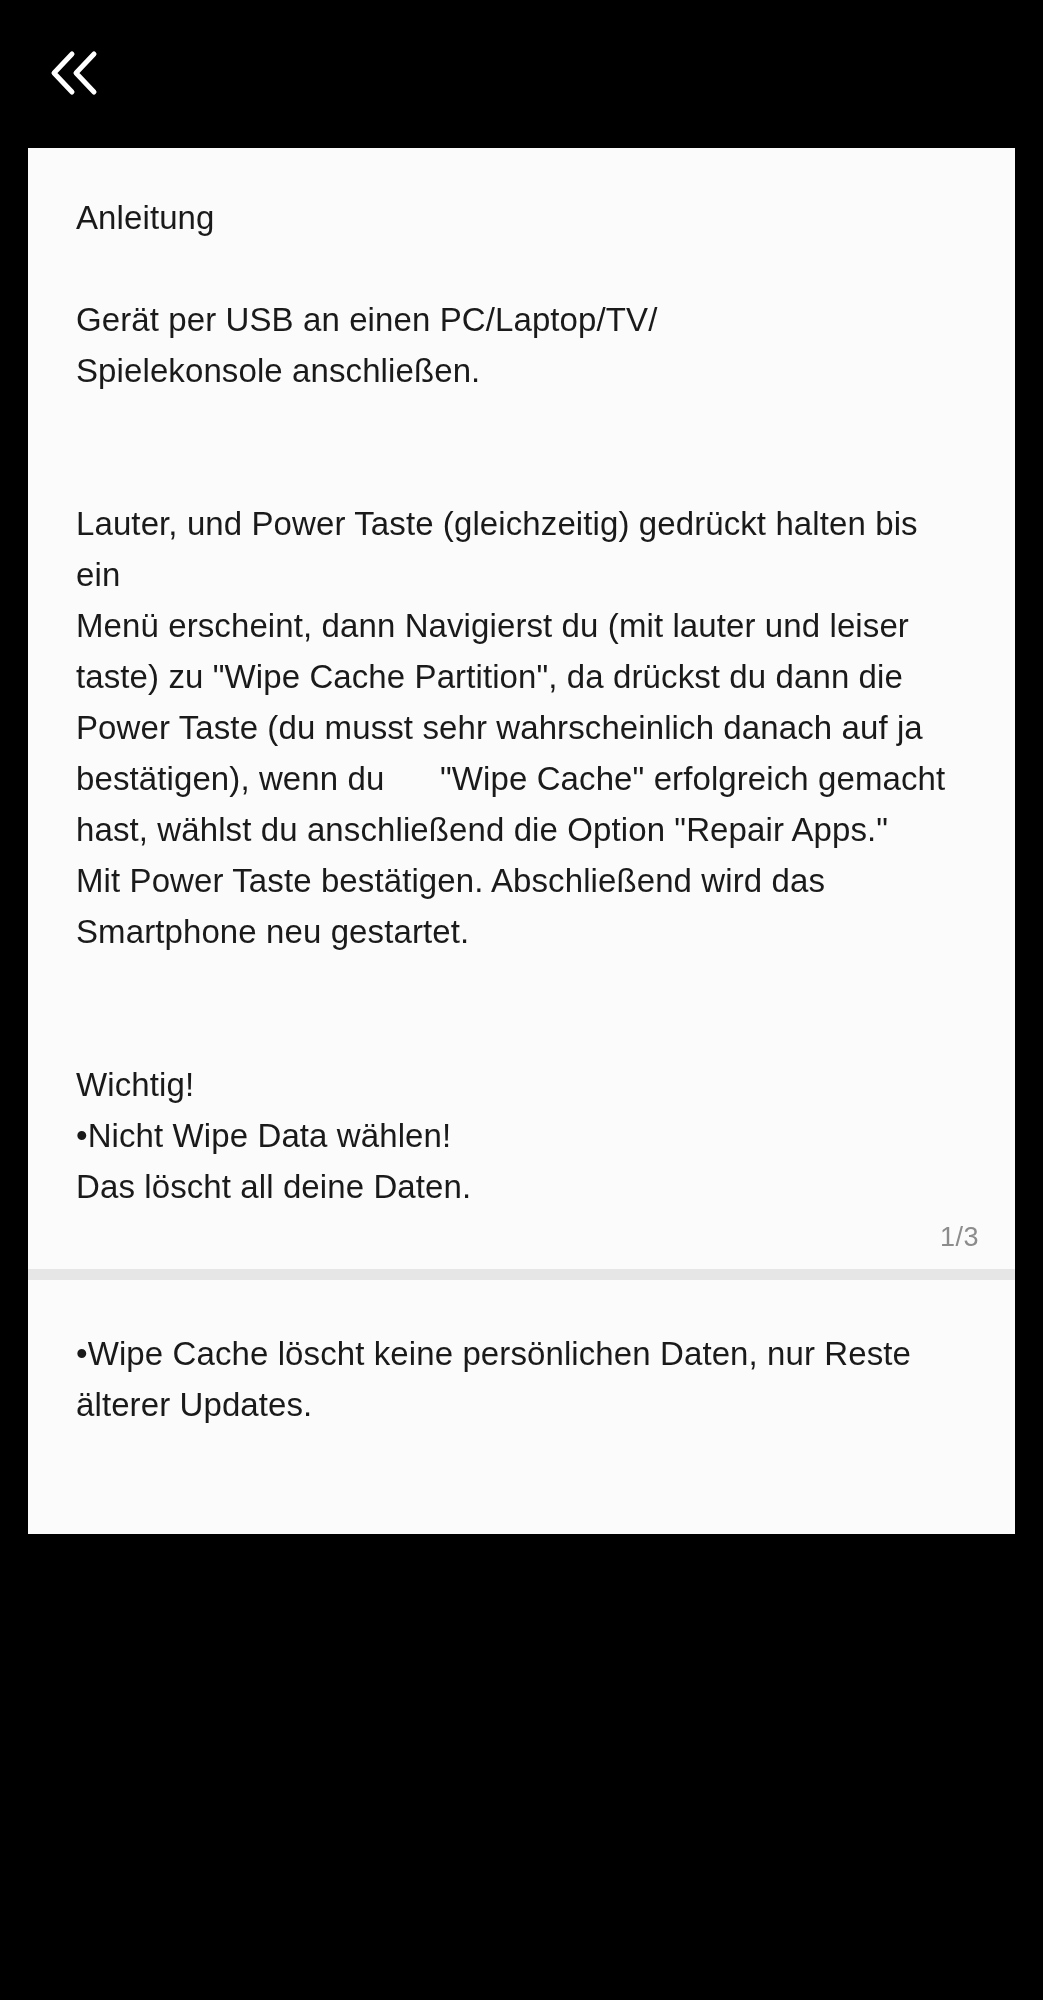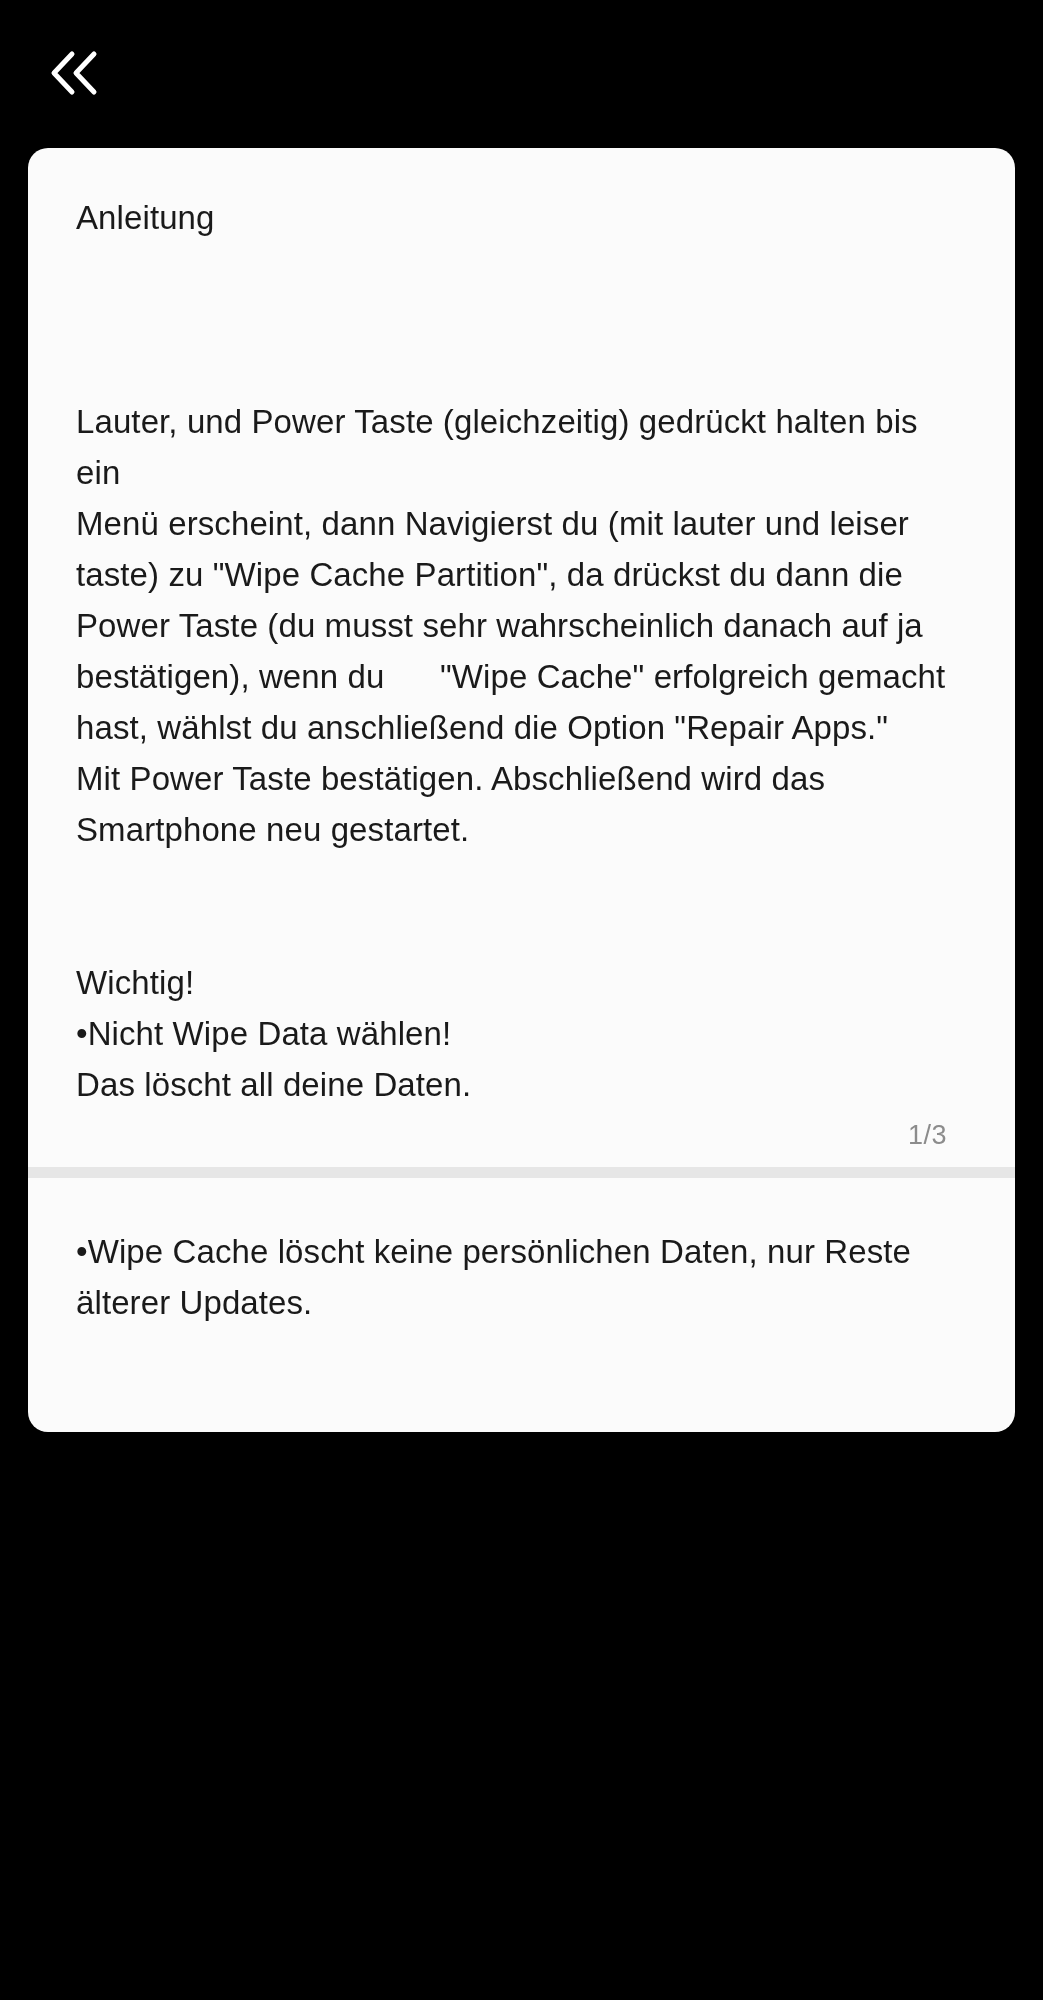--- a/index.html
+++ b/index.html
@@ -42,21 +42,20 @@
   .back-icon svg { display: block; }
 
   
   .card {
     position: absolute;
     left: 28px;
     top: 148px;
     width: 987px;
     background: #fbfbfb;
     box-sizing: border-box;
-    border-radius: 20px;
   }
 
   .card-body {
     padding: 44px 48px 4px 48px;
   }
 
   .txt {
     color: #1a1a1a;
     font-size: 33px;
     line-height: 51px;
@@ -66,21 +65,21 @@
   }
 
   .blank-line {
     height: 51px;
   }
 
   .page-indicator {
     text-align: right;
     color: #8c8c8c;
     font-size: 27px;
-    padding: 6px 68px 16px 0;
+    padding: 6px 36px 16px 0;
     letter-spacing: 0.5px;
   }
 
   .divider {
     height: 11px;
     background: #e6e6e6;
     width: 100%;
   }
 
   .card-body-2 {
@@ -105,20 +104,22 @@
       </svg>
     </div>
   </div>
 
   <div class="card">
 
     <div class="card-body">
       <div class="txt">Anleitung</div>
       <div class="blank-line"></div>
 
+      <div class="txt">Gerät per USB an einen PC/Laptop/TV/
+Spielekonsole anschließen.</div>
       <div class="blank-line"></div>
 
       <div class="blank-line"></div>
 
       <div class="txt">Lauter, und Power Taste (gleichzeitig) gedrückt halten bis ein
 Menü erscheint, dann Navigierst du (mit lauter und leiser taste) zu "Wipe Cache Partition", da drückst du dann die Power Taste (du musst sehr wahrscheinlich danach auf ja bestätigen), wenn du      "Wipe Cache" erfolgreich gemacht hast, wählst du anschließend die Option "Repair Apps."
 Mit Power Taste bestätigen. Abschließend wird das Smartphone neu gestartet.</div>
       <div class="blank-line"></div>
 
       <div class="blank-line"></div>

